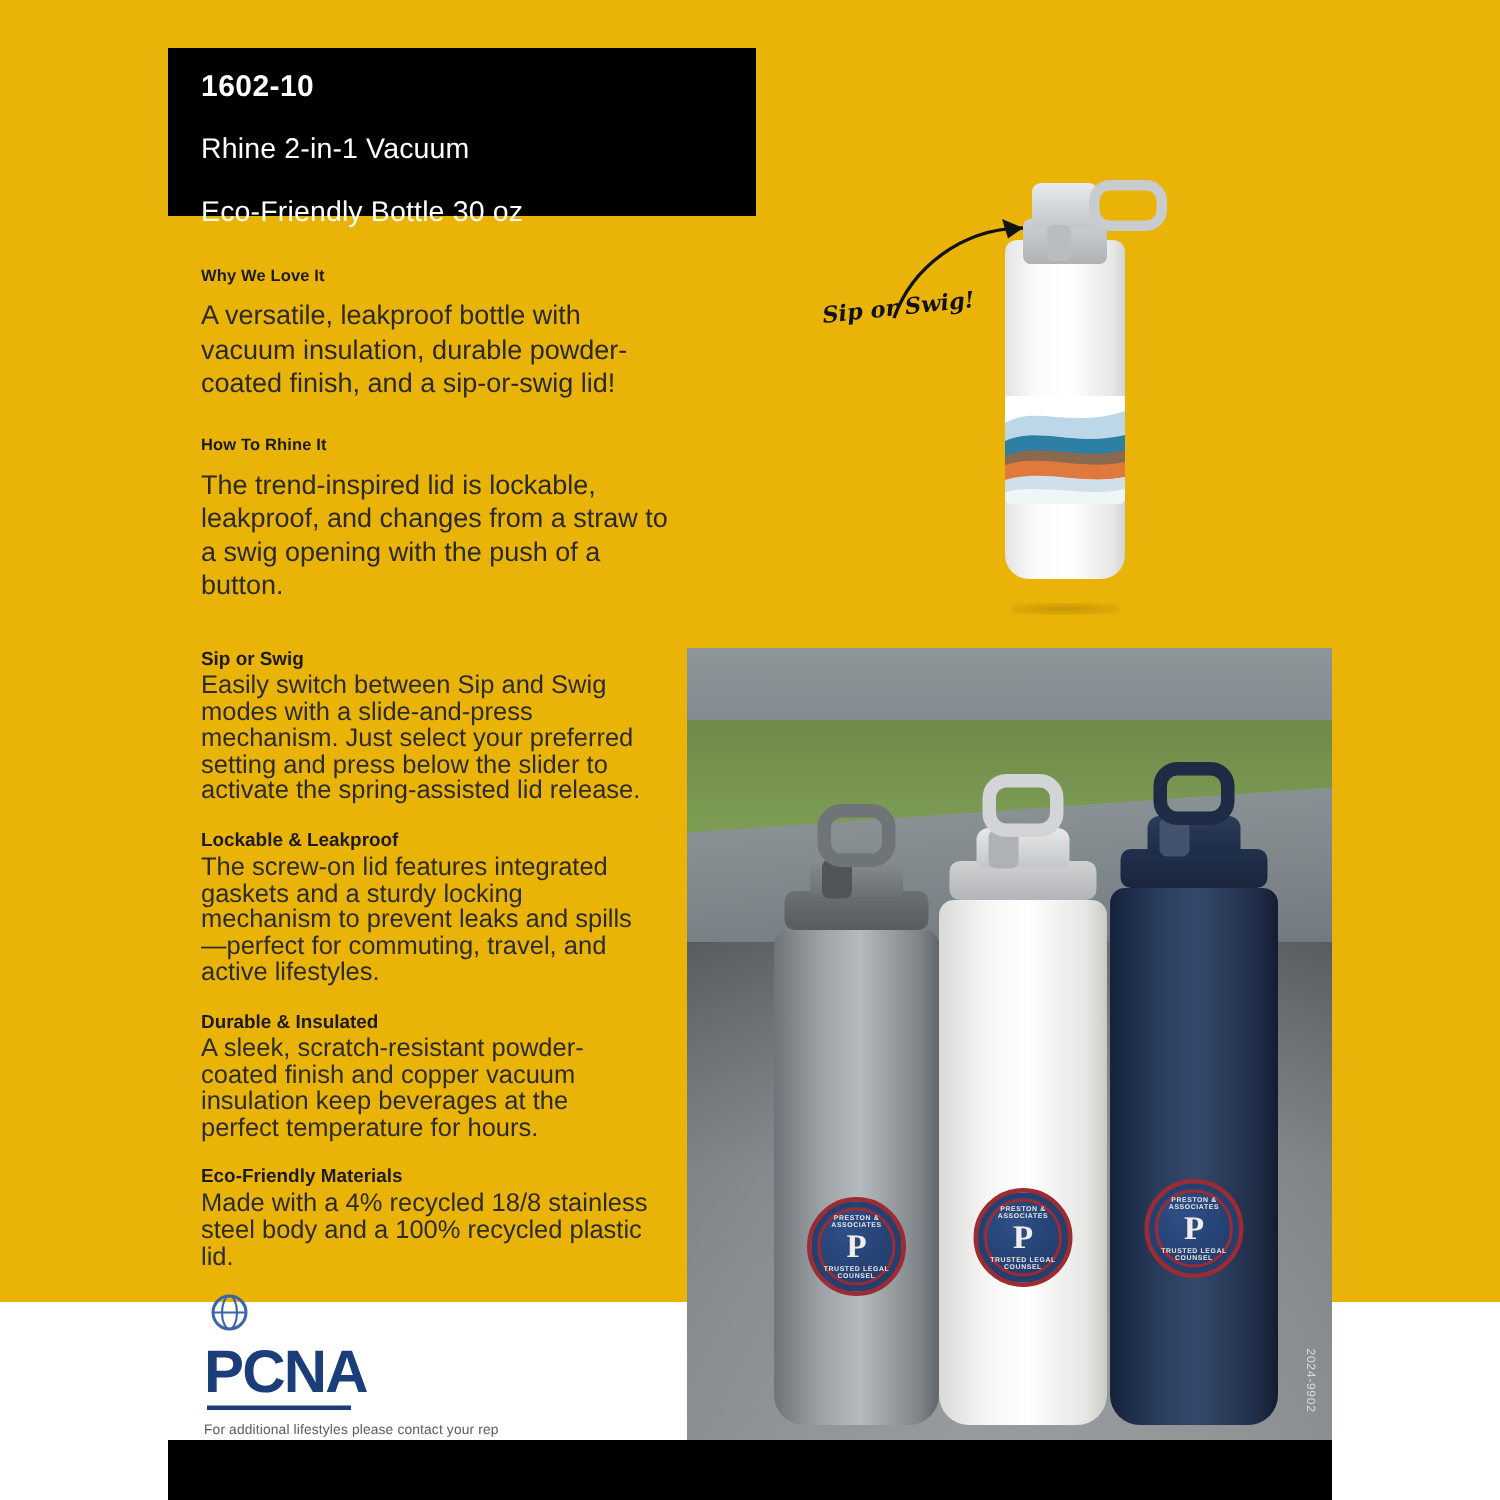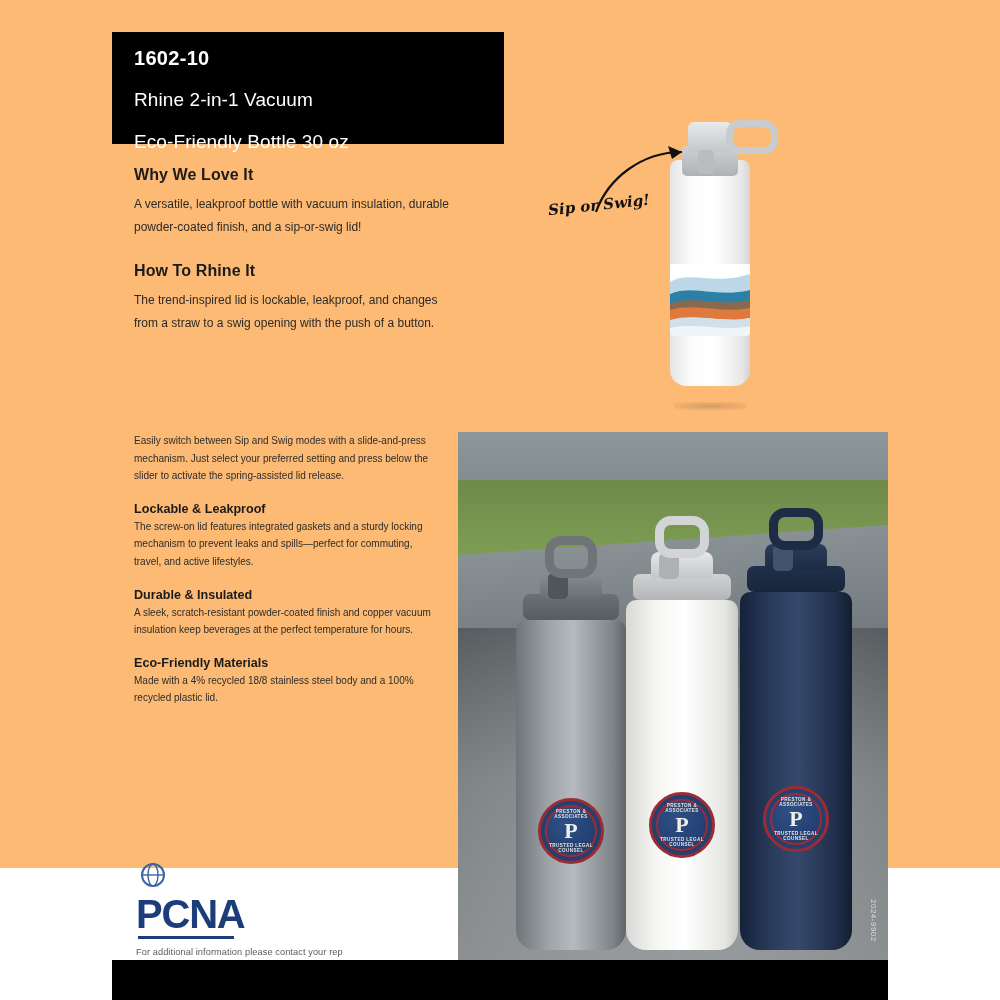--- a/index.html
+++ b/index.html
@@ -6,21 +6,21 @@
   html, body {
     margin: 0; padding: 0;
     width: 1000px; height: 1000px;
     background: #ffffff;
     font-family: "Liberation Sans", sans-serif;
     overflow: hidden;
   }
   .page {
     position: relative;
     width: 1000px; height: 868px;
-    background: #fdba74;
+    background: #eab308;
   }
 
   
   .header-block {
     position: absolute;
     left: 112px; top: 32px;
     width: 392px; height: 112px;
     background: #000000;
     color: #ffffff;
     padding: 14px 18px 0 22px;
@@ -39,28 +39,28 @@
     letter-spacing: 0.1px;
   }
 
   
   .left-col {
     position: absolute;
     left: 134px; top: 166px;
     width: 318px;
   }
   .sec-head {
-    font-size: 16px;
+    font-size: 11px;
     font-weight: bold;
     color: #1b1b1b;
-    margin: 0 0 9px 0;
+    margin: 12px 0 9px 0;
     letter-spacing: 0.1px;
   }
   .sec-body {
-    font-size: 12px;
+    font-size: 18px;
     line-height: 22.5px;
     color: #2a2a2a;
     margin: 0 0 24px 0;
     font-weight: 300;
   }
   .sec-body.tight { margin-bottom: 0; }
 
   
   .features {
     position: absolute;
@@ -68,21 +68,21 @@
     width: 300px;
   }
   .feat { margin-bottom: 17px; }
   .feat-title {
     font-size: 12.6px;
     font-weight: bold;
     color: #1b1b1b;
     margin: 0 0 2px 0;
   }
   .feat-text {
-    font-size: 10px;
+    font-size: 17px;
     line-height: 17.6px;
     color: #2c2c2c;
     margin: 0;
     font-weight: 300;
   }
 
   
   .logo-block {
     position: absolute;
     left: 136px; top: 862px;
@@ -272,20 +272,21 @@
 
   <div class="left-col">
     <h2 class="sec-head">Why We Love It</h2>
     <p class="sec-body">A versatile, leakproof bottle with vacuum insulation, durable powder-coated finish, and a sip-or-swig lid!</p>
     <h2 class="sec-head">How To Rhine It</h2>
     <p class="sec-body tight">The trend-inspired lid is lockable, leakproof, and changes from a straw to a swig opening with the push of a button.</p>
   </div>
 
   <div class="features">
     <div class="feat">
+      <div class="feat-title">Sip or Swig</div>
       <p class="feat-text">Easily switch between Sip and Swig modes with a slide-and-press mechanism. Just select your preferred setting and press below the slider to activate the spring-assisted lid release.</p>
     </div>
     <div class="feat">
       <div class="feat-title">Lockable &amp; Leakproof</div>
       <p class="feat-text">The screw-on lid features integrated gaskets and a sturdy locking mechanism to prevent leaks and spills—perfect for commuting, travel, and active lifestyles.</p>
     </div>
     <div class="feat">
       <div class="feat-title">Durable &amp; Insulated</div>
       <p class="feat-text">A sleek, scratch-resistant powder-coated finish and copper vacuum insulation keep beverages at the perfect temperature for hours.</p>
     </div>
@@ -296,21 +297,21 @@
   </div>
 
   <div class="logo-block">
     <svg class="logo-mark" viewBox="0 0 26 26">
       <circle cx="13" cy="13" r="11" fill="none" stroke="#3a63a8" stroke-width="2"></circle>
       <ellipse cx="13" cy="13" rx="5" ry="11" fill="none" stroke="#3a63a8" stroke-width="1.4"></ellipse>
       <line x1="2" y1="13" x2="24" y2="13" stroke="#3a63a8" stroke-width="1.4"></line>
     </svg>
     <div class="logo-word">PCNA</div>
     <div class="logo-rule"></div>
-    <div class="logo-tag">For additional information please contact your rep</div>
+    <div class="logo-tag">For additional lifestyles please contact your rep</div>
   </div>
 
   <div class="hero">
     <div class="script-note">Sip or Swig!</div>
     <svg class="arrow-svg" width="110" height="80" viewBox="0 0 110 80">
       <path d="M6 74 C 18 40, 52 14, 92 14" fill="none" stroke="#111" stroke-width="2.2"></path>
       <path d="M92 14 L 78 8 L 82 21 Z" fill="#111"></path>
     </svg>
 
     <div class="bottle">

